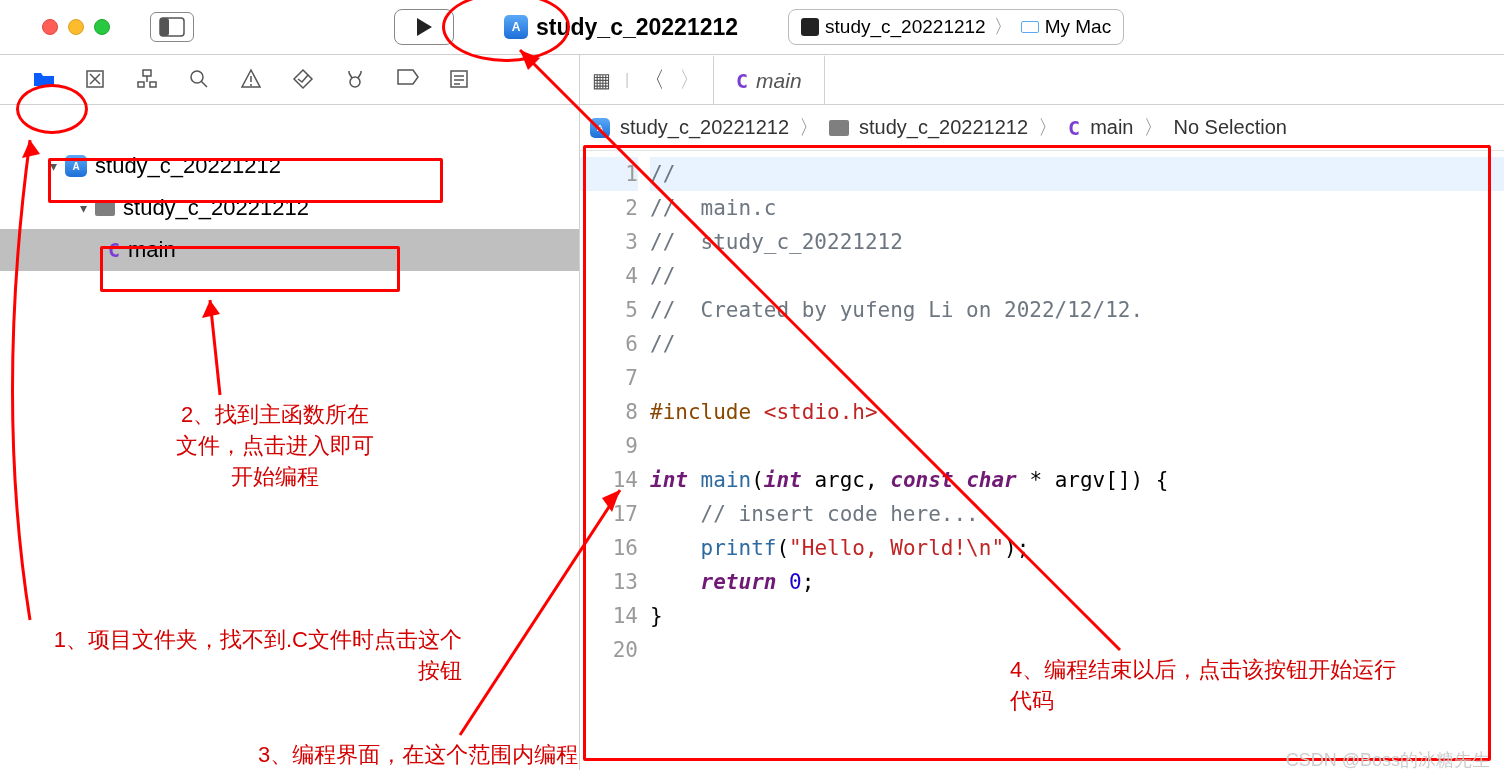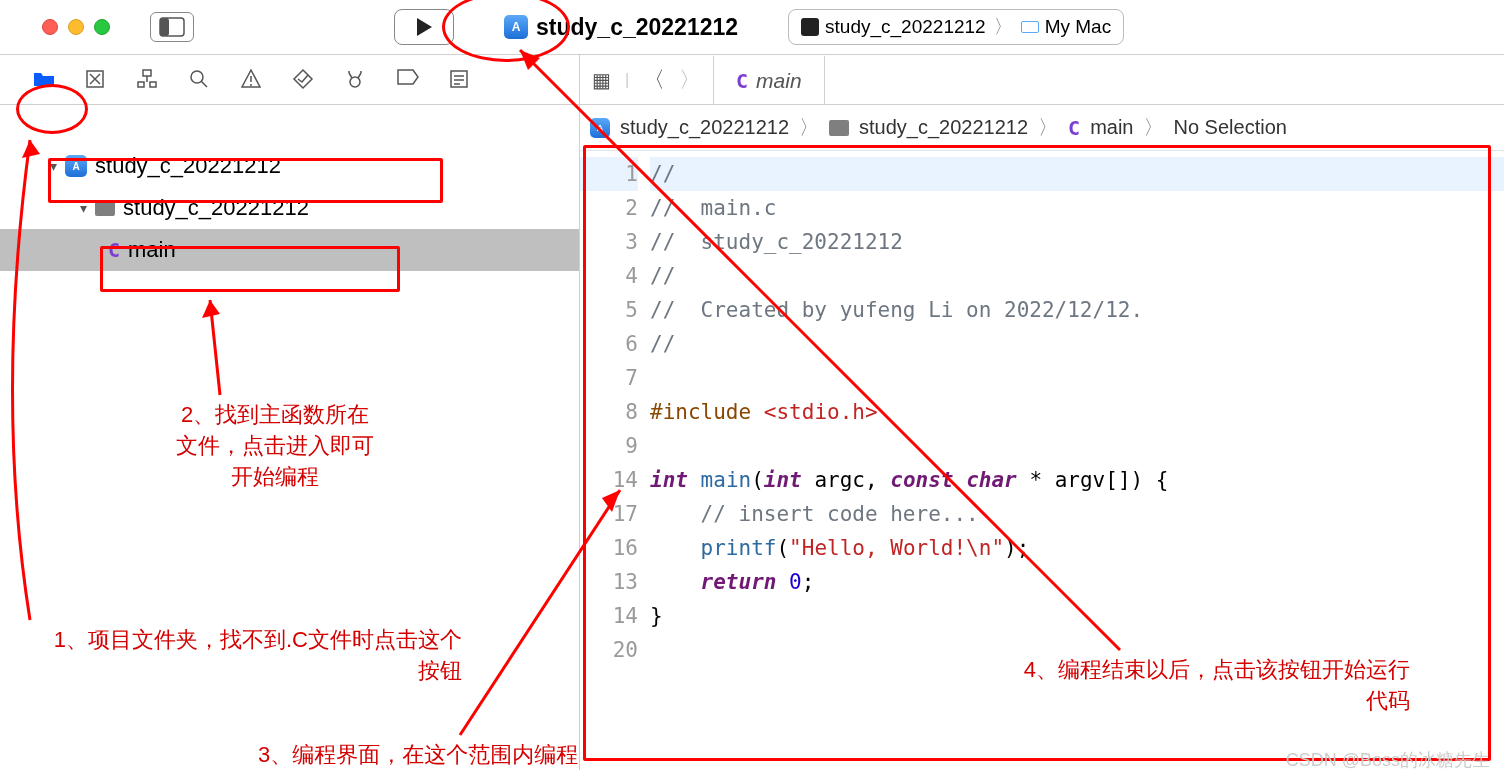--- a/index.html
+++ b/index.html
@@ -245,21 +245,21 @@
 <div class="redcircle" style="left:16px; top:84px; width:72px; height:50px;"></div>
 <div class="redcircle" style="left:442px; top:-8px; width:128px; height:70px;"></div>
 
 <div class="redbox" style="left:48px; top:158px; width:395px; height:45px;"></div>
 <div class="redbox" style="left:100px; top:246px; width:300px; height:46px;"></div>
 <div class="redbox" style="left:583px; top:145px; width:908px; height:616px;"></div>
 
 <div class="ann" style="left:127px; top:400px; width:210px; text-align:center;margin-left:43px;">2、找到主函数所在文件，点击进入即可开始编程</div>
 <div class="ann" style="left:42px;  top:625px; width:420px; text-align:right;">1、项目文件夹，找不到.C文件时点击这个按钮</div>
 <div class="ann" style="left:258px; top:740px;text-align:right;">3、编程界面，在这个范围内编程</div>
-<div class="ann" style="left:1010px; top:655px; width:400px; text-align:right;">4、编程结束以后，点击该按钮开始运行代码</div>
+<div class="ann" style="left:1010px; top:655px; width:400px; text-align:left;">4、编程结束以后，点击该按钮开始运行代码</div>
 
 <svg class="arrow" style="left:0;top:0;width:1504px;height:770px;">
   <defs></defs>
 
   <path d="M30 620 Q -5 400 30 140"></path>
   <polygon points="30,140 22,158 40,154"></polygon>
 
   <line x1="220" y1="395" x2="210" y2="300"></line>
   <polygon points="210,300 202,318 220,314"></polygon>
 

